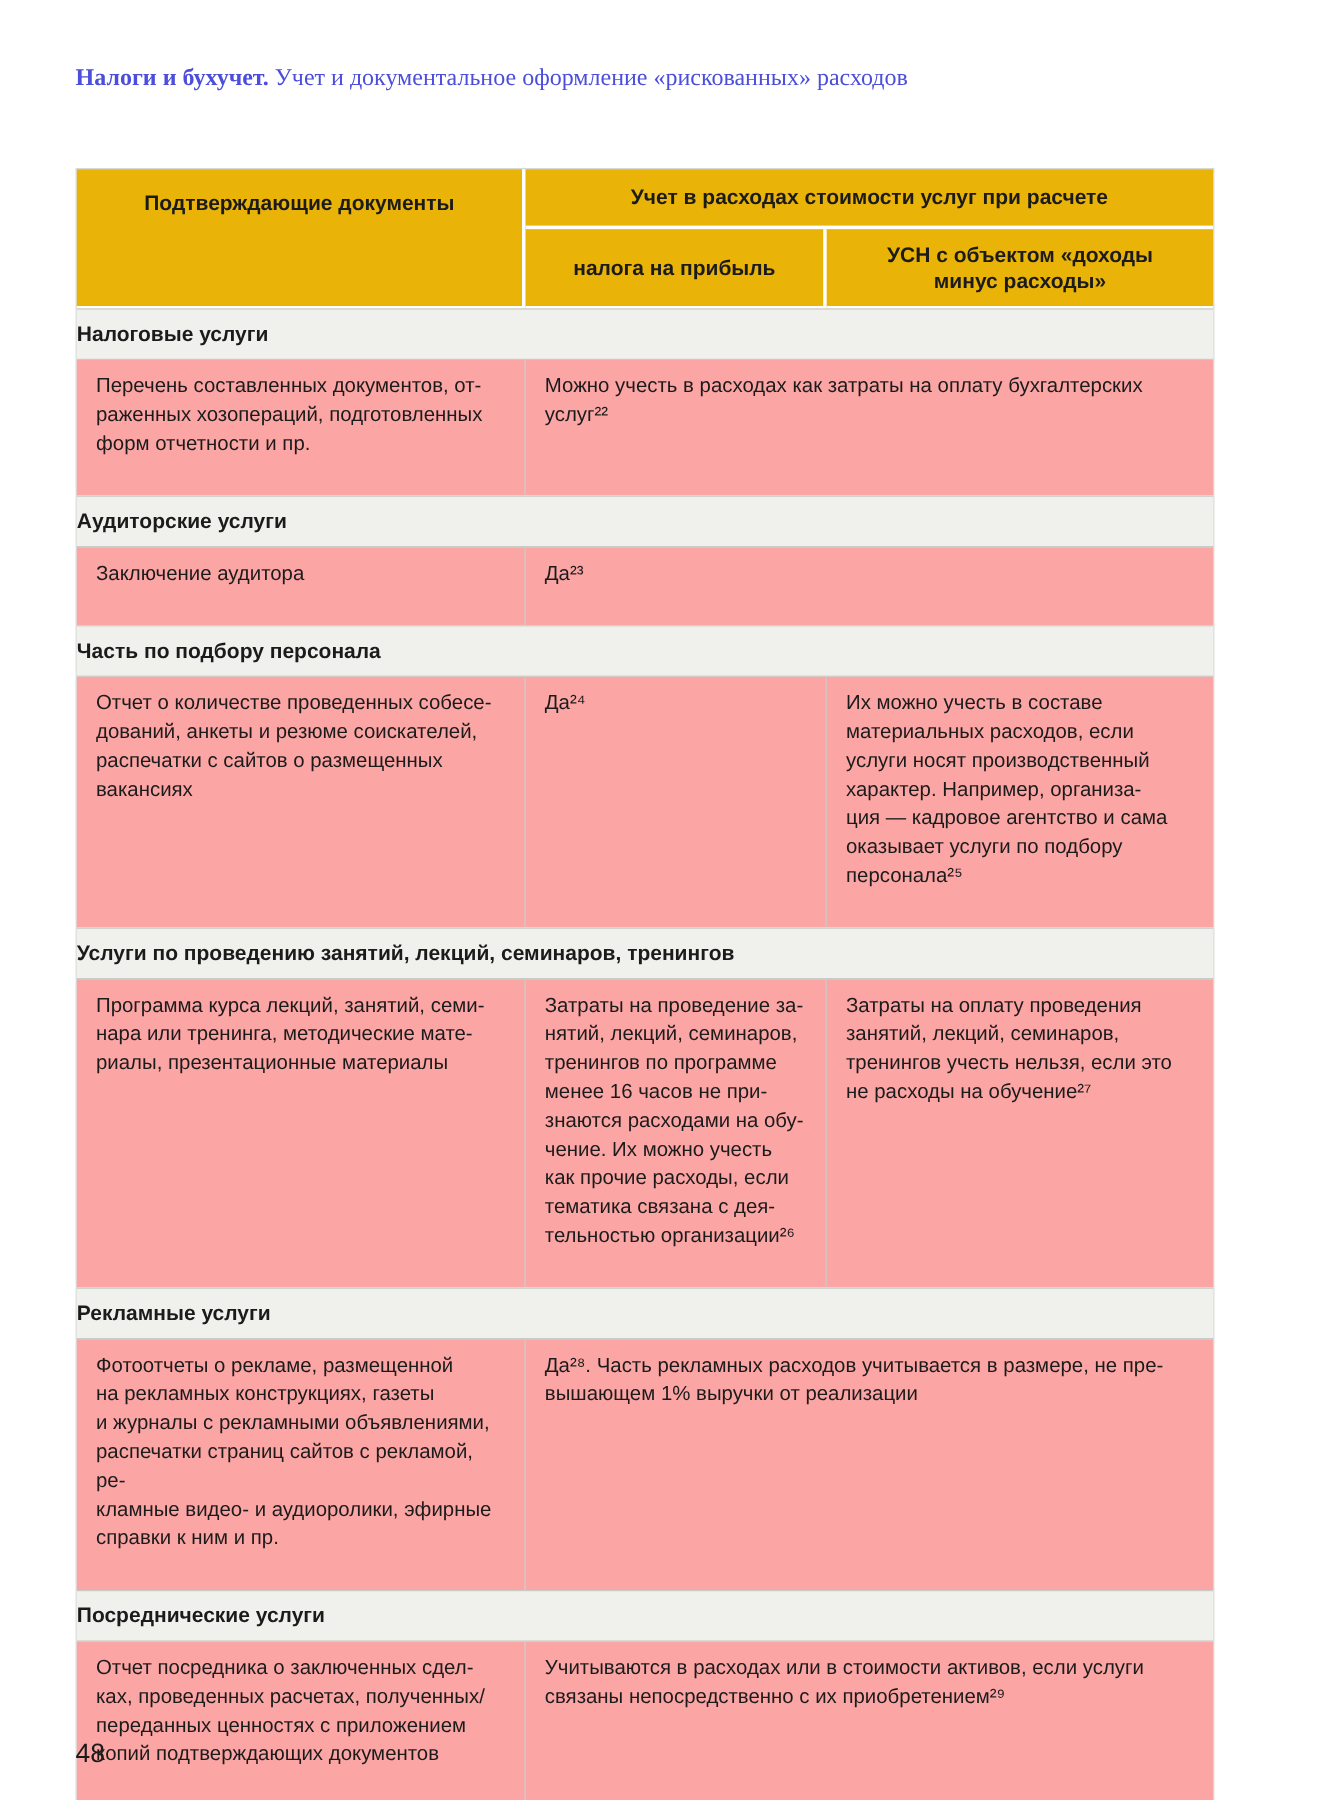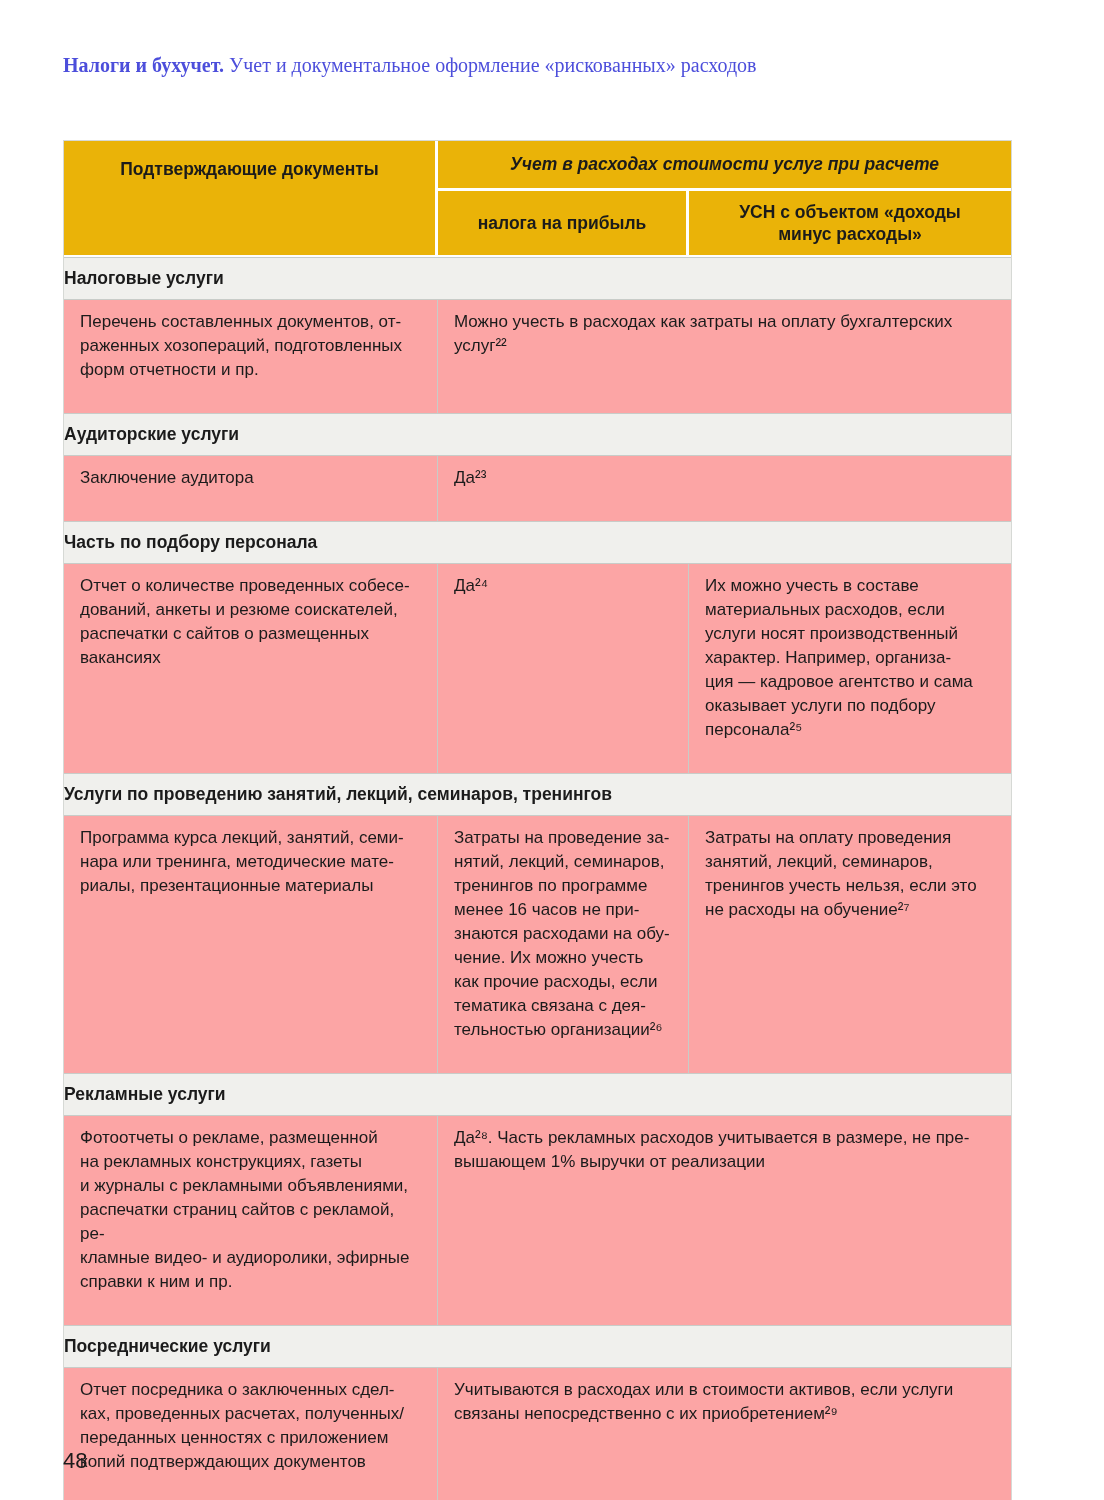--- a/index.html
+++ b/index.html
@@ -48,21 +48,20 @@
   th.hdr-documents {
     vertical-align: top;
     padding-top: 18px;
     border-right: 3px solid #ffffff;
     border-bottom: 2px solid #ffffff;
   }
   th.hdr-group {
     vertical-align: middle;
     padding: 13px 0;
     border-bottom: 3px solid #ffffff;
-    font-style: italic;
   }
   th.hdr-profit {
     vertical-align: middle;
     padding: 10px 2px;
     height: 44px;
     border-right: 3px solid #ffffff;
     border-bottom: 2px solid #ffffff;
   }
   th.hdr-usn {
     vertical-align: middle;

